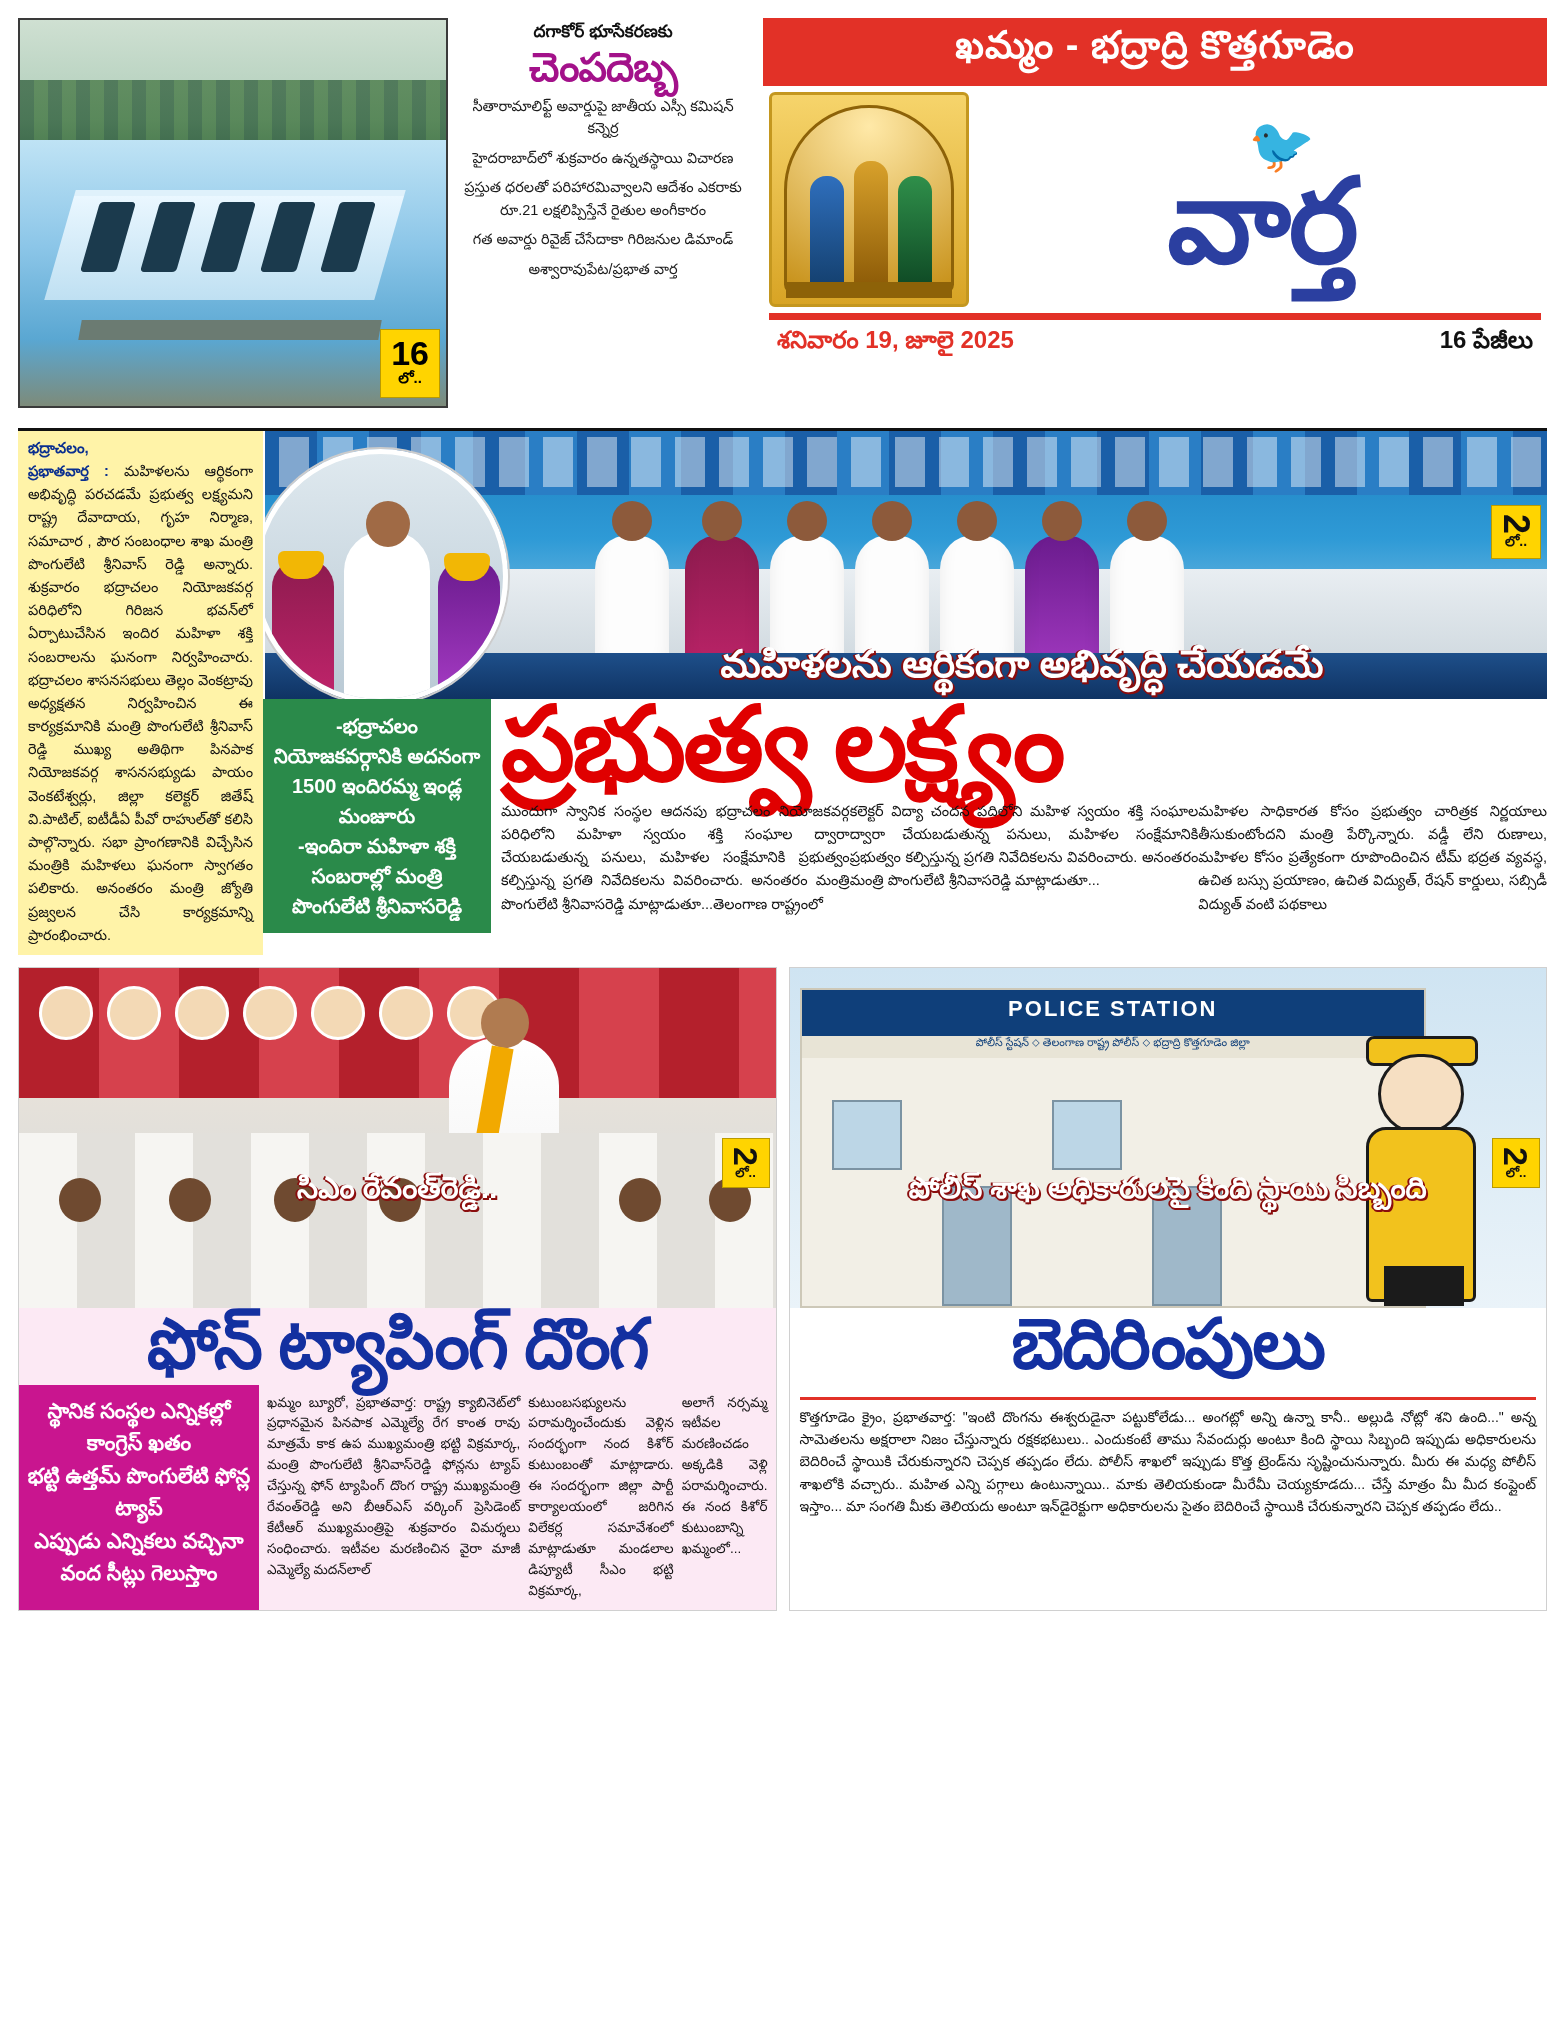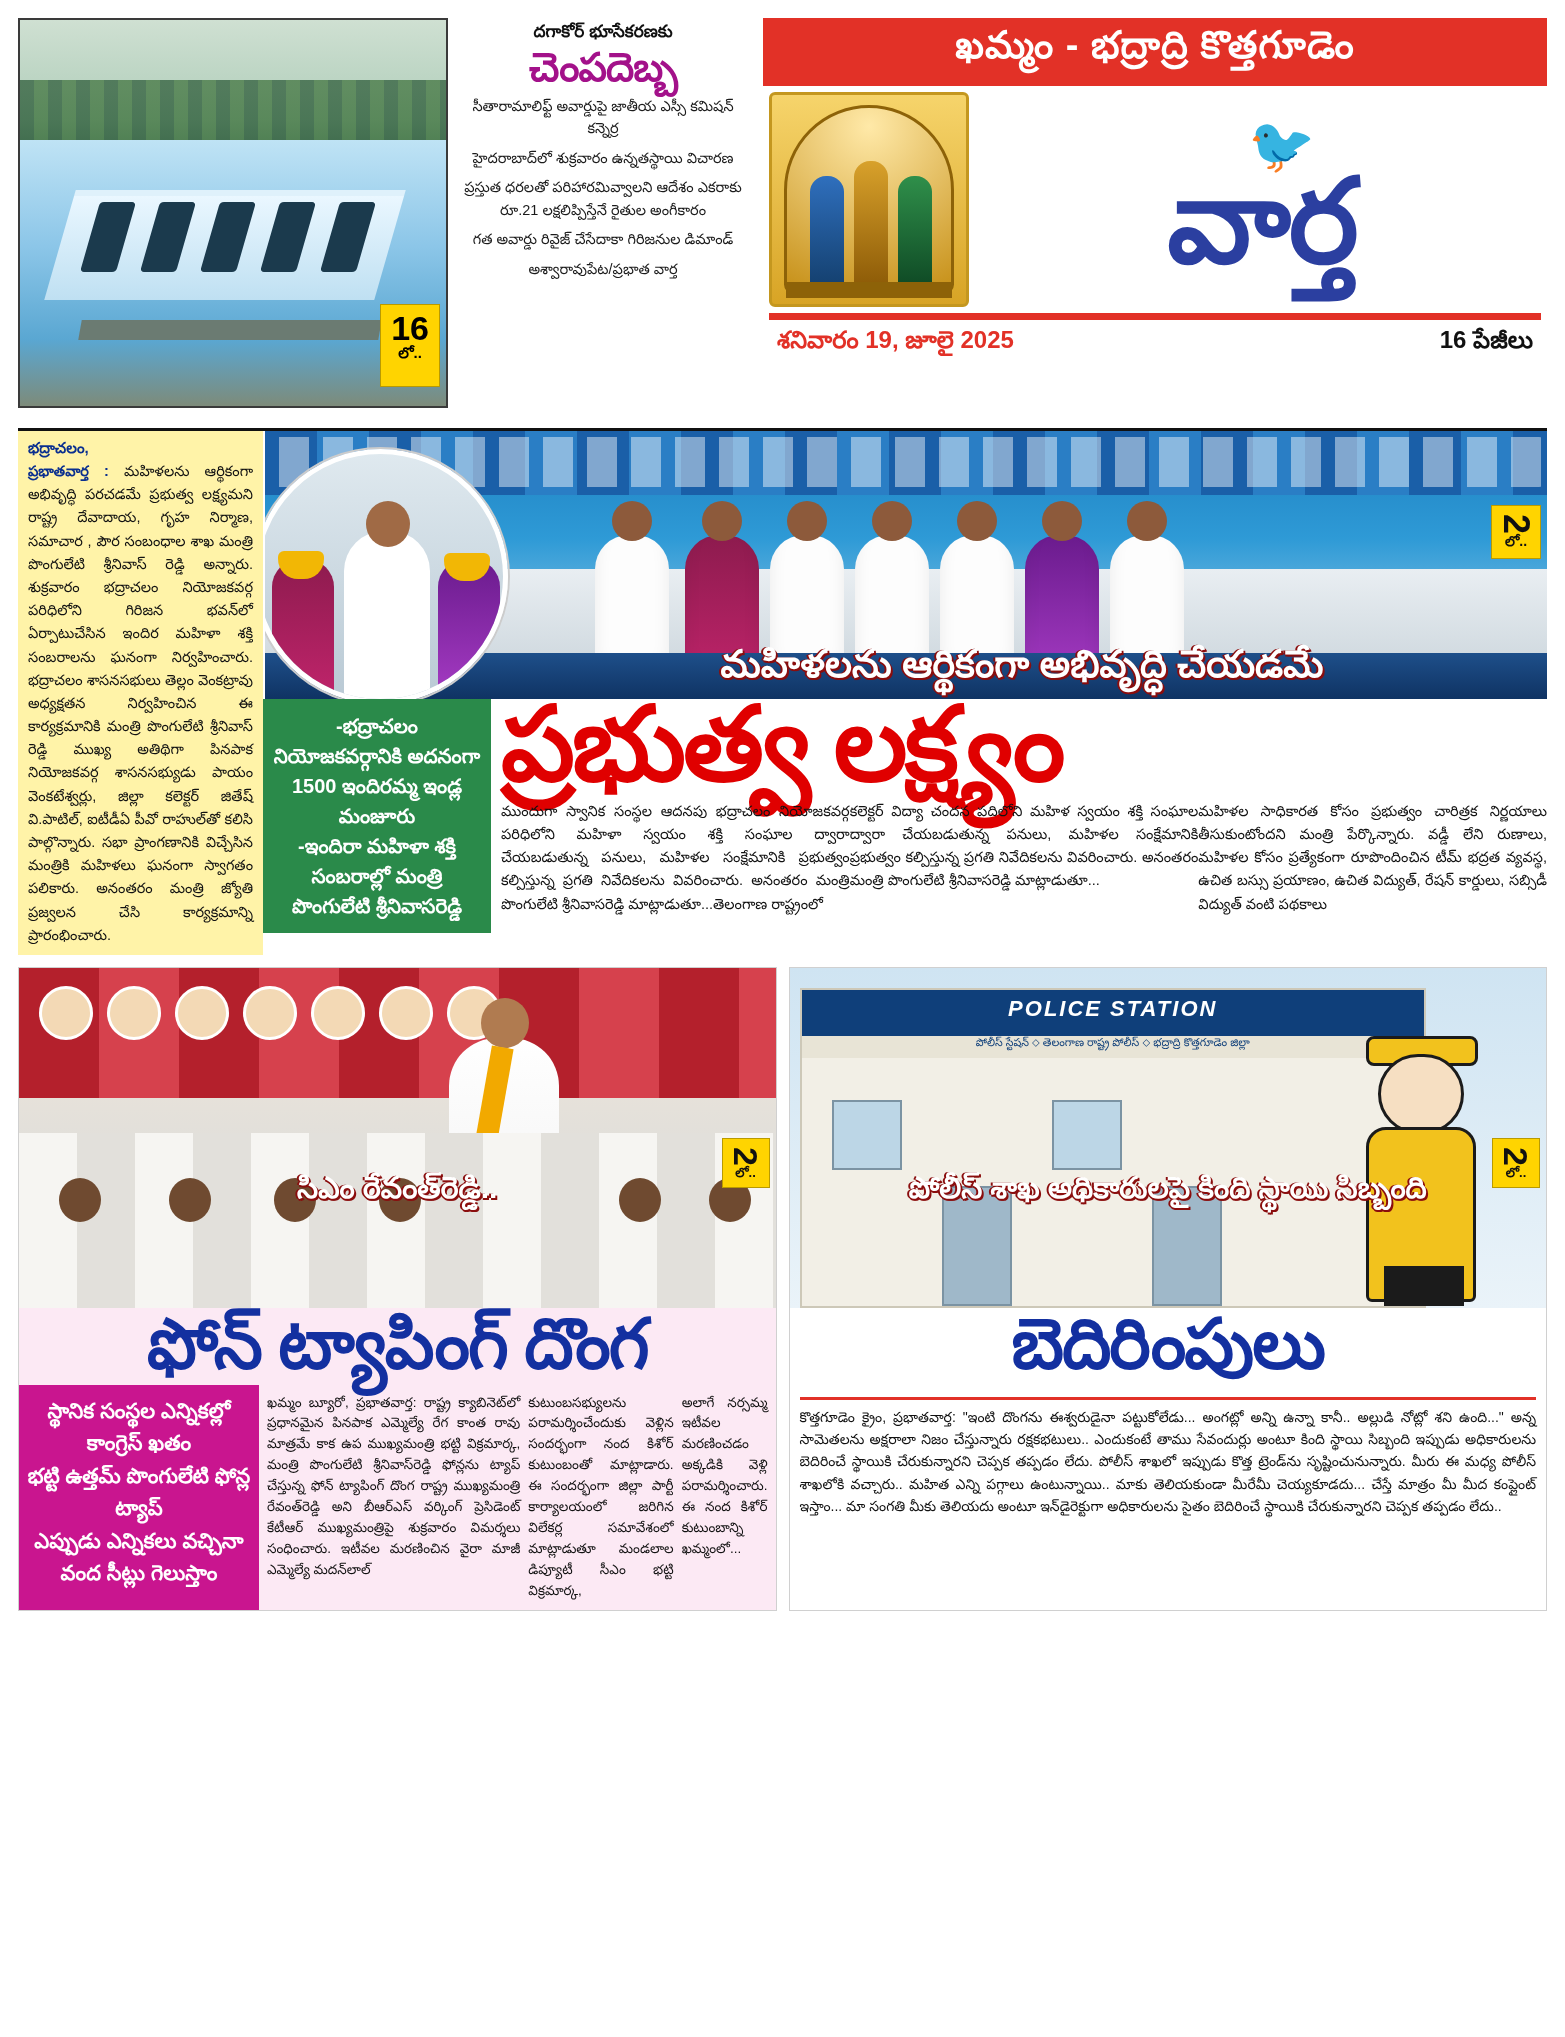--- a/index.html
+++ b/index.html
@@ -26,23 +26,23 @@
   .tp-sky { position:absolute; inset:0; background:linear-gradient(#cfe0d2 0%, #b9d3c1 18%, #8fb99f 26%, #3a6b5e 34%, #5d8f7c 42%, #7fa98e 50%, #a0bca8 100%); }
   .tp-water { position:absolute; left:0; right:0; top:120px; bottom:0;
     background:linear-gradient(#bfe3f5,#8cc6e8 40%,#5aa7d2 75%,#7d8b7a 100%); }
   .tp-spill { position:absolute; left:40px; top:170px; width:330px; height:110px;
     background:linear-gradient(#eaf7ff,#bfe0f2); transform:skewX(-16deg); border-top:6px solid #dff1fb; }
   .tp-gate { position:absolute; top:182px; width:36px; height:70px; background:#1b3a4d; border-radius:4px; transform:skewX(-16deg); }
   .tp-bridge { position:absolute; left:60px; top:300px; width:300px; height:20px; background:#6b7b72; transform:skewX(-10deg); }
   .tp-trees { position:absolute; left:0; top:60px; width:100%; height:70px;
      background:repeating-linear-gradient(90deg,#3f6b4a 0 14px,#50804f 14px 28px); opacity:.85; }
   .badge16 {
-    position:absolute; right:6px; bottom:19px;
+    position:absolute; right:6px; bottom:8px;
     background:#ffd400; color:#000; font-weight:bold;
-    padding:6px 10px 26px; line-height:1.0; text-align:center;
+    padding:6px 10px 12px; line-height:1.0; text-align:center;
     border:1px solid #b99a00;
   }
   .badge16 .n { font-size:34px; display:block; }
   .badge16 .s { font-size:15px; display:block; }
 
   .teaser-text { width:290px; text-align:center; padding-top:4px; }
   .teaser-kicker { font-size:17px; color:#111; font-weight:bold; }
   .teaser-head { font-size:40px; font-weight:bold; color:#a3118a; line-height:1.0; margin:2px 0 8px; letter-spacing:-1px; }
   .teaser-body { font-size:14.5px; line-height:1.55; color:#1b1b1b; }
   .teaser-body p { margin:0 0 7px; }
@@ -157,21 +157,21 @@
      background:linear-gradient(#ffffff,#f0f0f0); border-radius:48px 48px 8px 8px; }
   .sp1 .speaker .sash { position:absolute; left:28px; top:8px; width:22px; height:170px; background:#f2a900; transform:rotate(10deg); }
   .sp1 .speaker .head { position:absolute; left:32px; top:-40px; width:48px; height:50px; border-radius:50%; background:#b07b50; }
   .sp1 .crowd { position:absolute; left:0; right:0; bottom:0; height:175px;
      background:repeating-linear-gradient(90deg,#f6f5f2 0 58px,#e2e0db 58px 116px); }
   .sp1 .crowdhead { position:absolute; bottom:86px; width:42px; height:44px; border-radius:50%; background:#6f4a30; }
 
   .sp2 { background:linear-gradient(#cfe4f2,#eaf3f9); }
   .sp2 .building { position:absolute; left:10px; top:20px; right:120px; bottom:0; background:#f2efe6; border:2px solid #cdc8b8; }
   .sp2 .roofband { position:absolute; left:0; right:0; top:0; height:46px; background:#0f3f7a; }
-  .sp2 .ps-label { position:absolute; left:0; right:0; top:6px; text-align:center; color:#fff; font-weight:bold; font-size:22px; letter-spacing:2px;font-style:italic; }
+  .sp2 .ps-label { position:absolute; left:0; right:0; top:6px; text-align:center; color:#fff; font-weight:bold; font-size:22px; letter-spacing:2px; }
   .sp2 .tel-band { position:absolute; left:0; right:0; top:46px; height:22px; background:#e8e4d6; color:#0f3f7a; font-size:11px; text-align:center; }
   .sp2 .door { position:absolute; bottom:0; width:70px; height:120px; background:#9fb8c9; border:2px solid #7b93a3; }
   .sp2 .win { position:absolute; top:110px; width:70px; height:70px; background:#bcd6e6; border:2px solid #7b93a3; }
   .sp2 .cop { position:absolute; right:20px; bottom:6px; width:200px; height:300px; }
   .sp2 .cop .body { position:absolute; left:40px; bottom:0; width:110px; height:175px; background:#f2c21d; border:3px solid #1b1b1b; border-radius:20px 20px 6px 6px; }
   .sp2 .cop .head { position:absolute; left:52px; bottom:168px; width:86px; height:80px; background:#f6dfc2; border:3px solid #1b1b1b; border-radius:44px; }
   .sp2 .cop .cap { position:absolute; left:40px; bottom:236px; width:112px; height:30px; background:#f2c21d; border:3px solid #1b1b1b; border-radius:8px; }
   .sp2 .cop .legs { position:absolute; left:58px; bottom:-4px; width:80px; height:40px; background:#1b1b1b; }
 
   .story-title {

